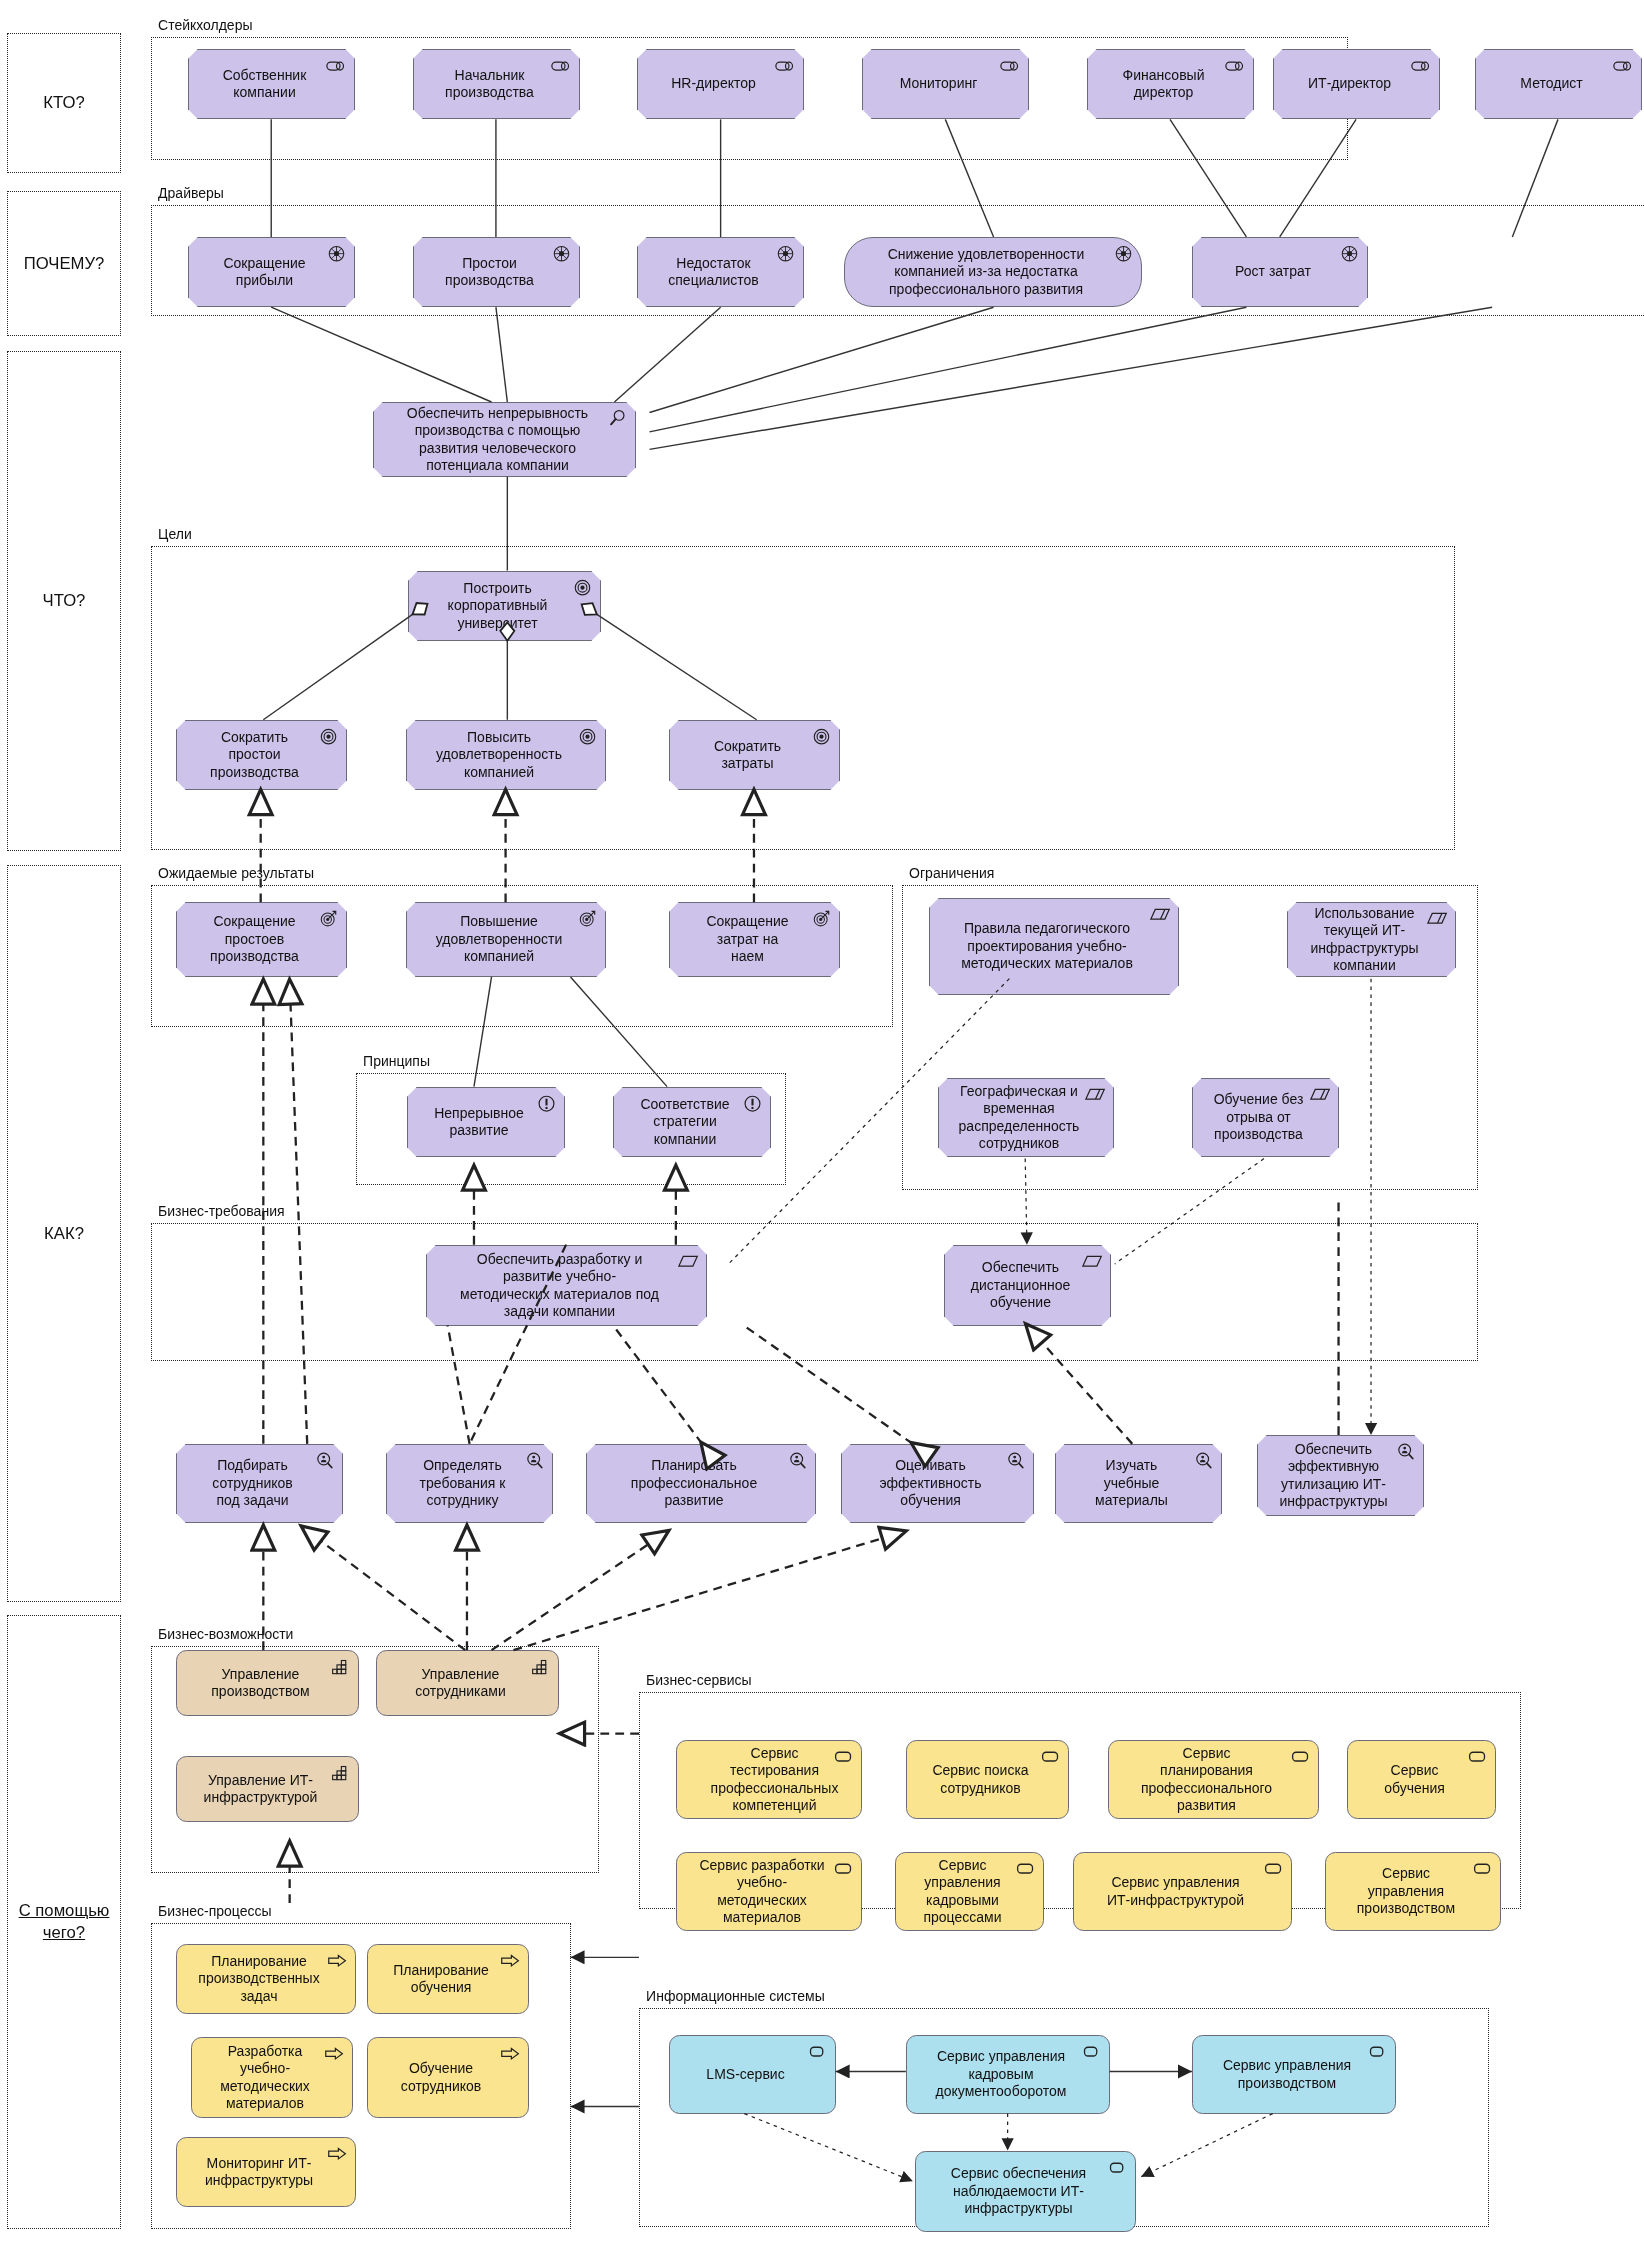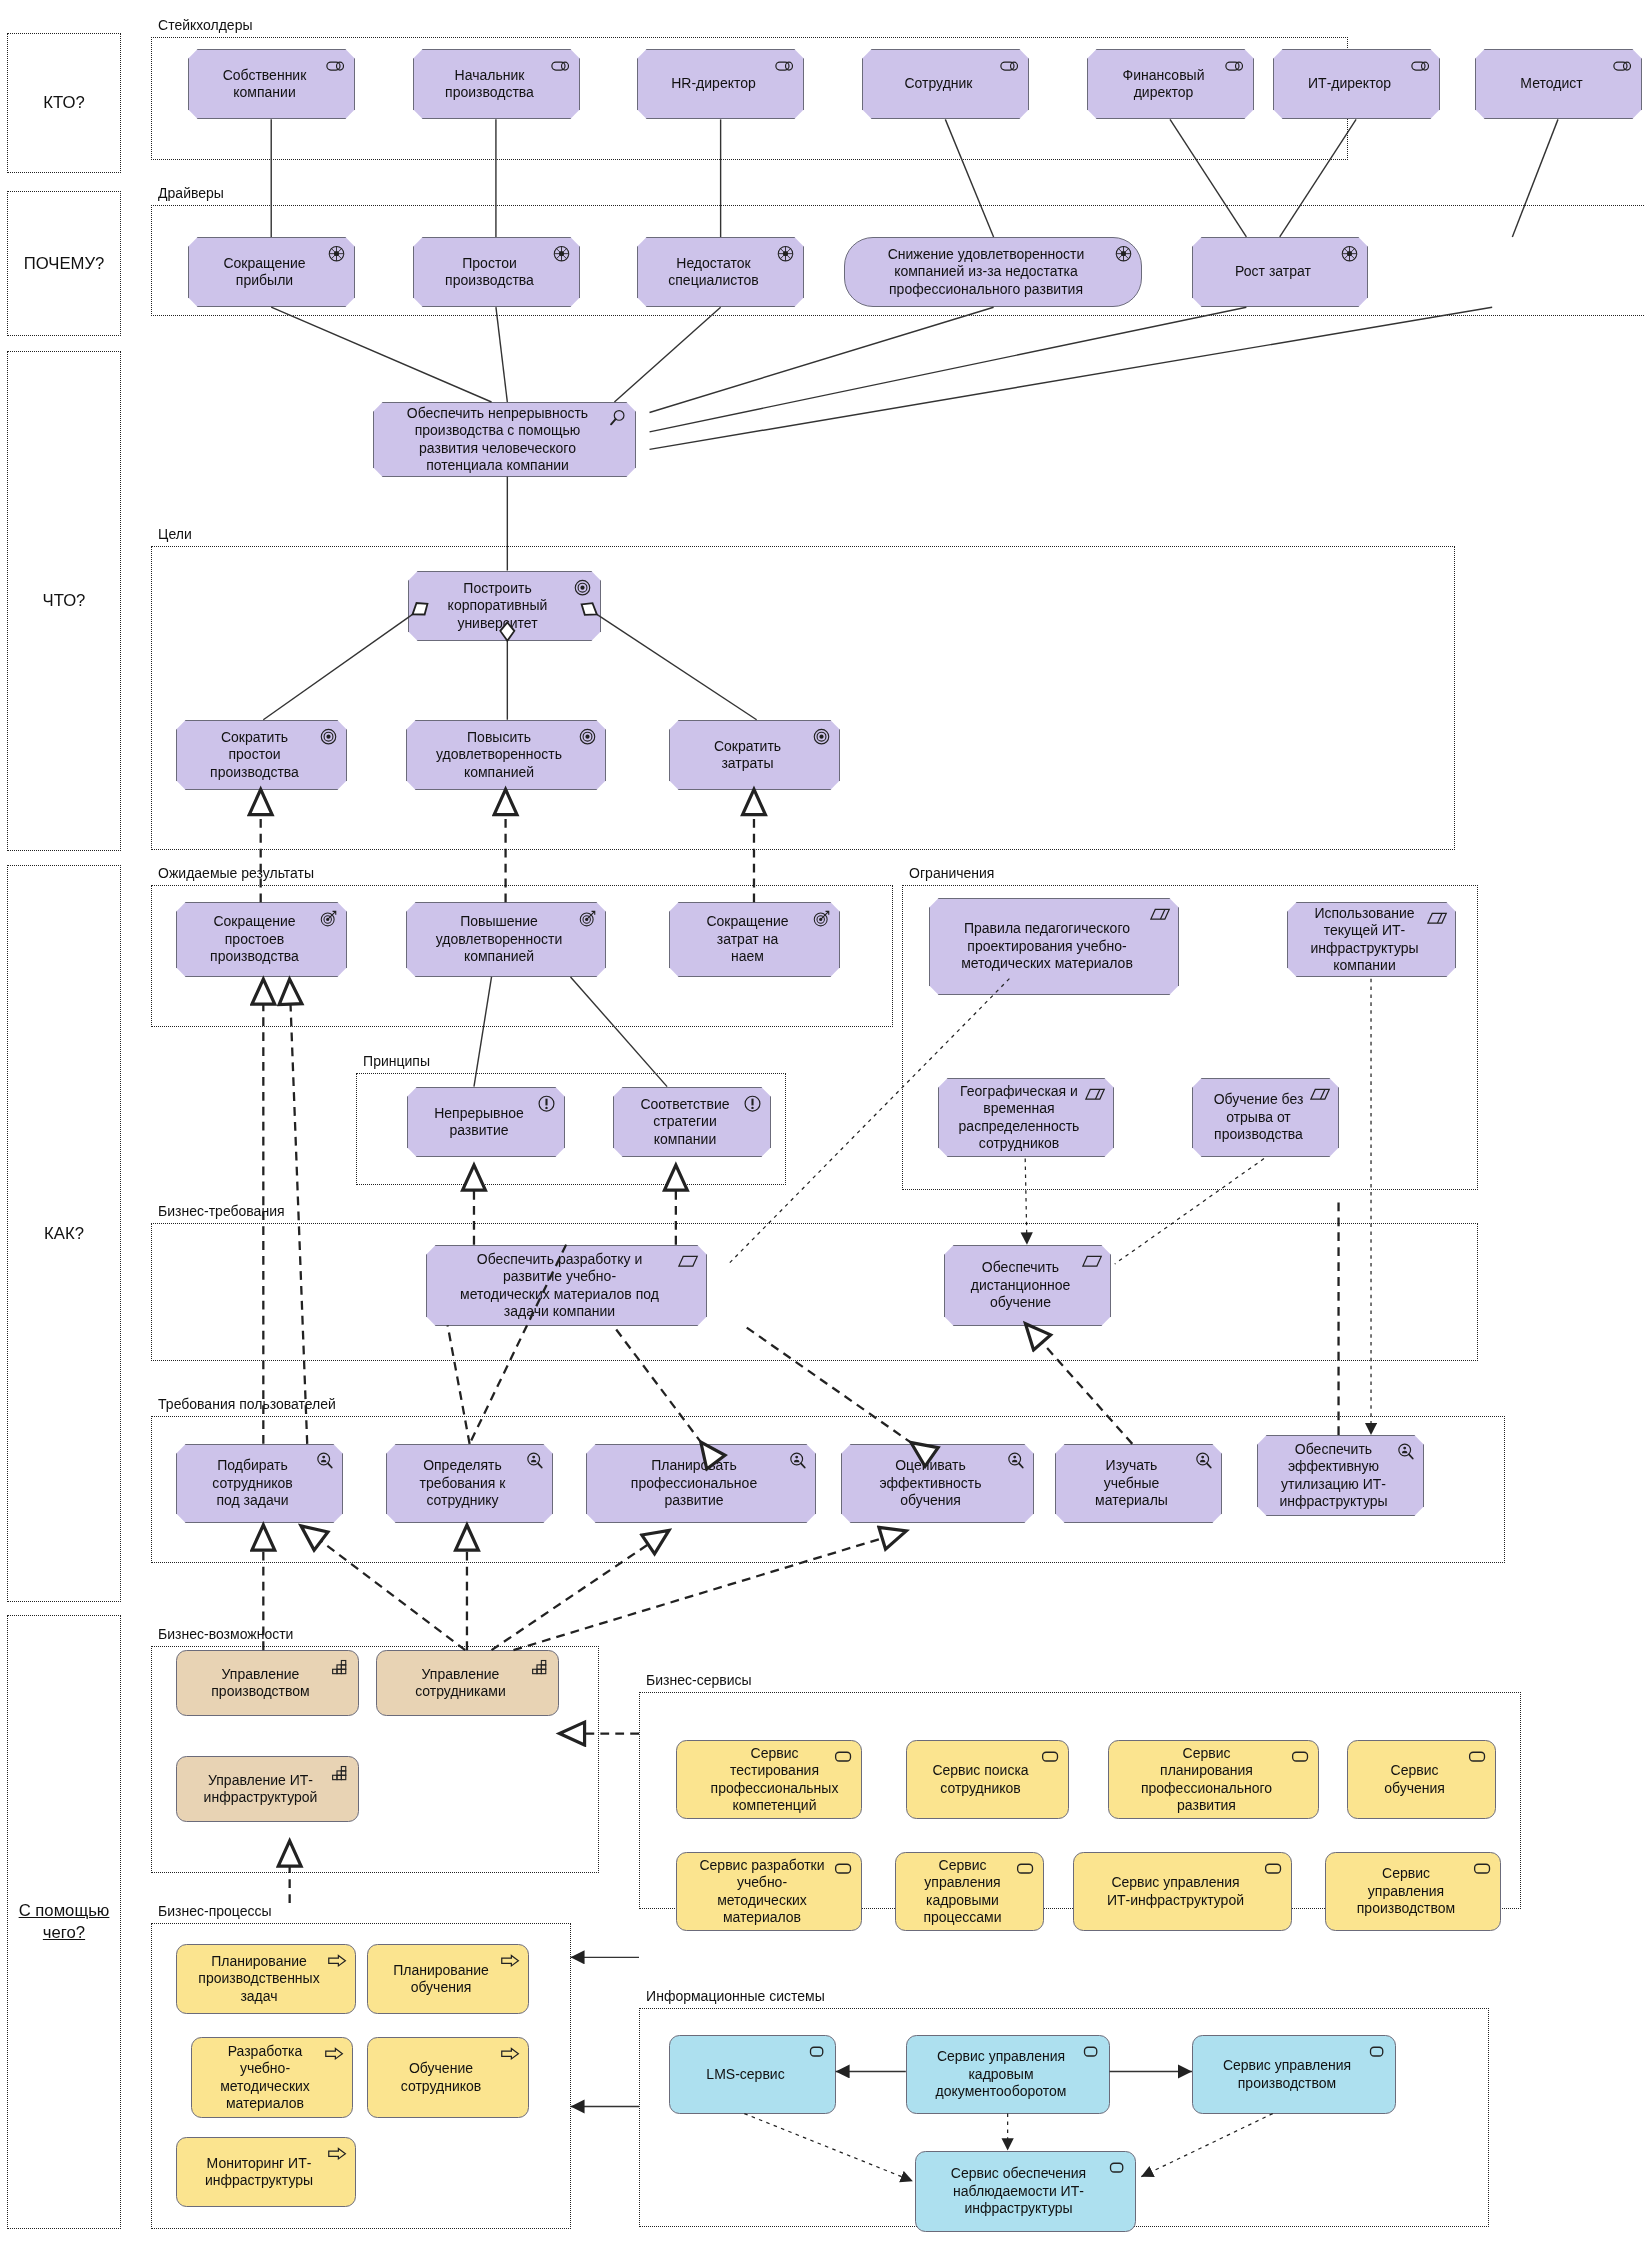--- a/index.html
+++ b/index.html
@@ -159,23 +159,20 @@
     </div>
   <div class="group" style="left:902px;top:885px;width:576px;height:305px;">
     <div class="group-label">Ограничения</div>
     </div>
   <div class="group" style="left:356px;top:1073px;width:430px;height:112px;">
     <div class="group-label">Принципы</div>
     </div>
   <div class="group" style="left:151px;top:1223px;width:1327px;height:138px;">
     <div class="group-label">Бизнес-требования</div>
     </div>
-  <div class="group" style="left:151px;top:1416px;width:1354px;height:147px;">
-    <div class="group-label">Требования пользователей</div>
-    </div>
   <div class="group" style="left:151px;top:1646px;width:448px;height:227px;">
     <div class="group-label">Бизнес-возможности</div>
     </div>
   <div class="group" style="left:639px;top:1692px;width:882px;height:217px;">
     <div class="group-label">Бизнес-сервисы</div>
     </div>
   <div class="group" style="left:151px;top:1923px;width:420px;height:306px;">
     <div class="group-label">Бизнес-процессы</div>
     </div>
   <div class="group" style="left:639px;top:2008px;width:850px;height:219px;">
@@ -203,21 +200,21 @@
         <rect x="1" y="4" width="15" height="9" rx="4.5" fill="none" stroke="#222" stroke-width="1.4"></rect>
         <ellipse cx="16" cy="8.5" rx="4" ry="4.5" fill="none" stroke="#222" stroke-width="1.4"></ellipse>
       </svg>
     <span class="lbl" style="white-space:pre-line">HR-директор</span>
     </div>
   <div class="node motiv" style="left:862px;top:49px;width:167px;height:70px;">
     <svg class="ico" viewBox="0 0 24 16">
         <rect x="1" y="4" width="15" height="9" rx="4.5" fill="none" stroke="#222" stroke-width="1.4"></rect>
         <ellipse cx="16" cy="8.5" rx="4" ry="4.5" fill="none" stroke="#222" stroke-width="1.4"></ellipse>
       </svg>
-    <span class="lbl" style="white-space:pre-line">Сотрудник</span>
+    <span class="lbl" style="white-space:pre-line">Мониторинг</span>
     </div>
   <div class="node motiv" style="left:1087px;top:49px;width:167px;height:70px;">
     <svg class="ico" viewBox="0 0 24 16">
         <rect x="1" y="4" width="15" height="9" rx="4.5" fill="none" stroke="#222" stroke-width="1.4"></rect>
         <ellipse cx="16" cy="8.5" rx="4" ry="4.5" fill="none" stroke="#222" stroke-width="1.4"></ellipse>
       </svg>
     <span class="lbl" style="white-space:pre-line">Финансовый
 директор</span>
     </div>
   <div class="node motiv" style="left:1273px;top:49px;width:167px;height:70px;">

